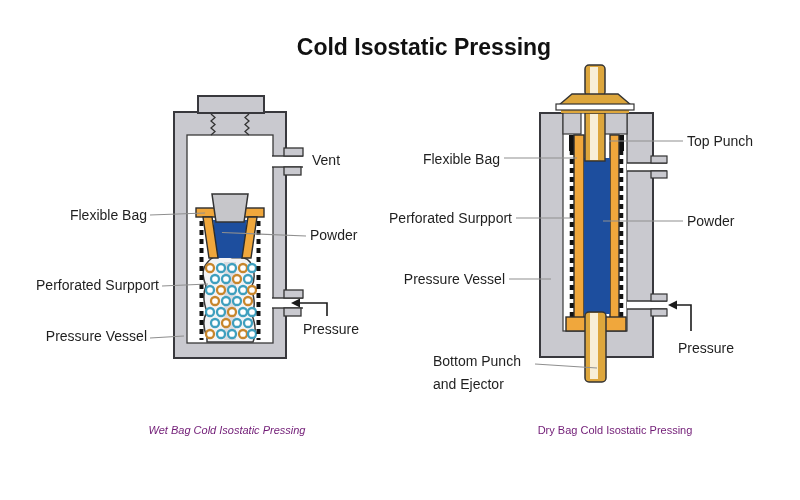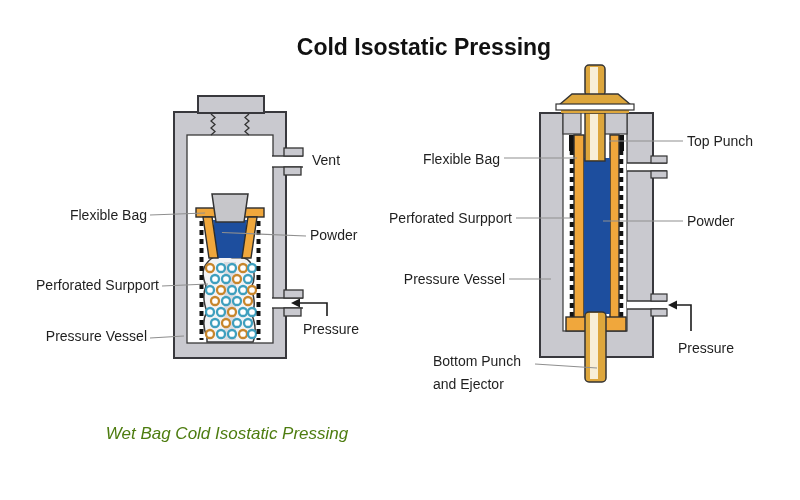--- a/index.html
+++ b/index.html
@@ -1,21 +1,21 @@
 <!DOCTYPE html>
 <html><head>
 <meta charset="utf-8">
 <style>
   html,body{margin:0;padding:0;background:#ffffff;}
   .stage{position:relative;width:800px;height:500px;background:#fff;overflow:hidden;
          font-family:"Liberation Sans",sans-serif;}
   .stage svg{position:absolute;left:0;top:0;}
   .title{position:absolute;left:424px;top:34px;transform:translateX(-50%);
          font-size:23px;font-weight:bold;color:#111;white-space:nowrap;}
-  .caption{position:absolute;top:424px;font-size:17px;color:#4d7c0f;white-space:nowrap;}
+  .caption{position:absolute;top:424px;font-size:11px;color:#701a75;white-space:nowrap;}
   .caption-wet{left:227px;transform:translateX(-50%);font-style:italic;}
   .caption-dry{left:615px;transform:translateX(-50%);}
   svg text{font-family:"Liberation Sans",sans-serif;font-size:14px;fill:#1f1f1f;}
 </style>
 </head>
 <body>
 
 <div class="stage">
   <div class="title">Cold Isostatic Pressing</div>
 
@@ -172,13 +172,14 @@
       <text x="433" y="366">Bottom Punch</text>
       <text x="433" y="389">and Ejector</text>
 
       <path d="M691,331 L691,305 L677,305" fill="none" stroke="#1c1c1c" stroke-width="1.6"></path>
       <polygon points="668,305 677,300.5 677,309.5" fill="#1c1c1c"></polygon>
       <text x="678" y="353">Pressure</text>
     </g>
   </svg>
 
   <div class="caption caption-wet">Wet Bag Cold Isostatic Pressing</div>
+  <div class="caption caption-dry">Dry Bag Cold Isostatic Pressing</div>
 </div>
 
 </body></html>

